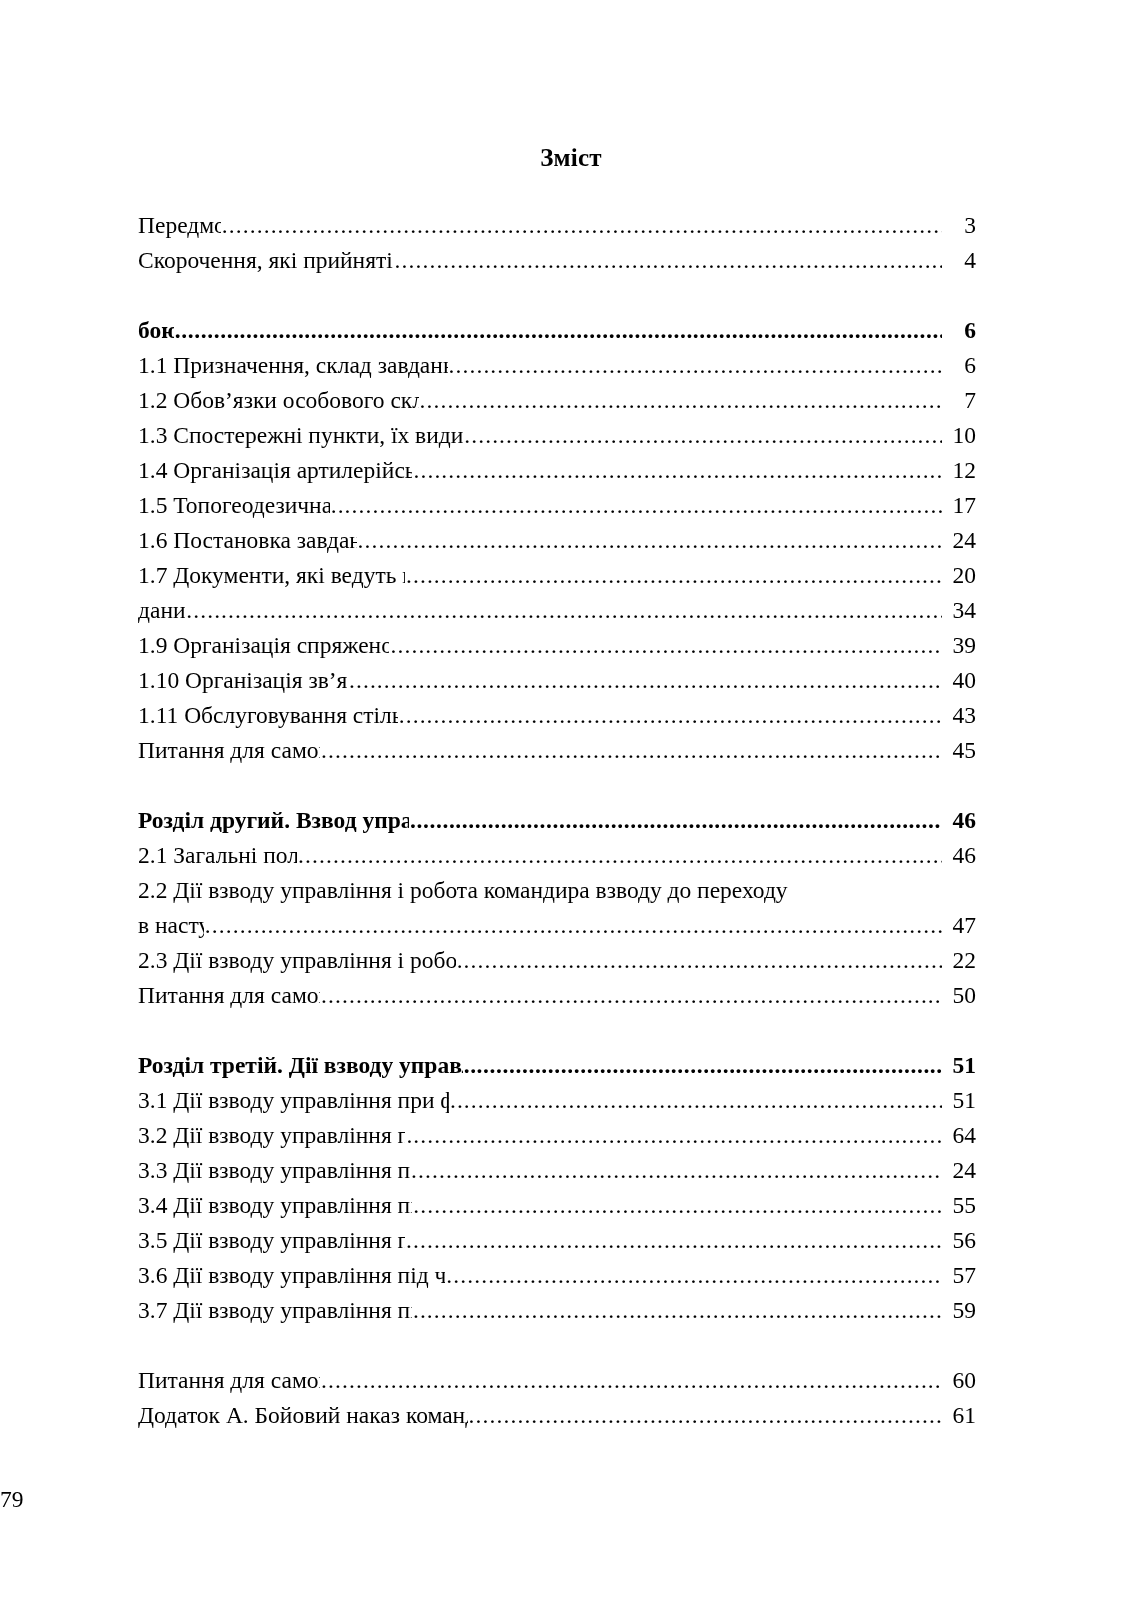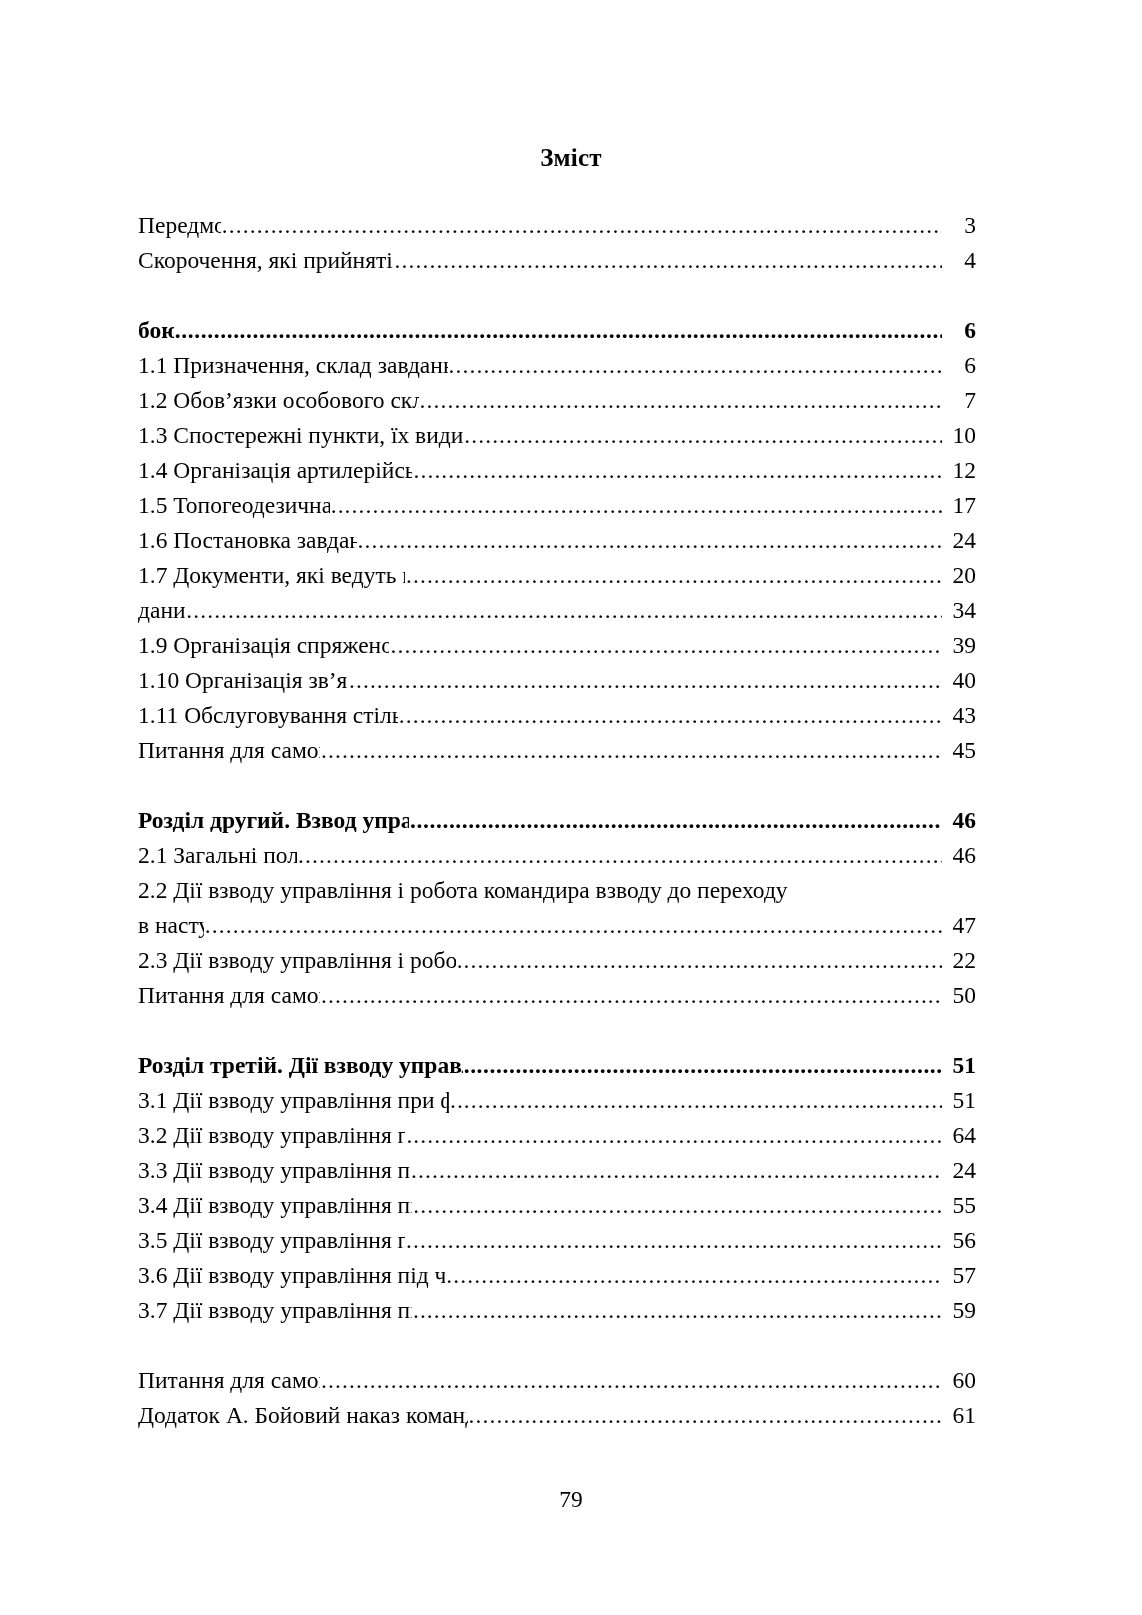--- a/index.html
+++ b/index.html
@@ -78,21 +78,20 @@
   }
   
   .gap {
     height: 35px;
   }
   .footer-pageno {
     position: absolute;
     top: 1470px;
     left: 0;
     width: 1142px;
-    text-align: center;
     font-size: 23.5px;
     font-family: "Liberation Serif", "DejaVu Serif", serif;
   }
 </style>
 </head>
 <body>
 
 <div class="page">
 
   <div class="page-title">Зміст</div>

